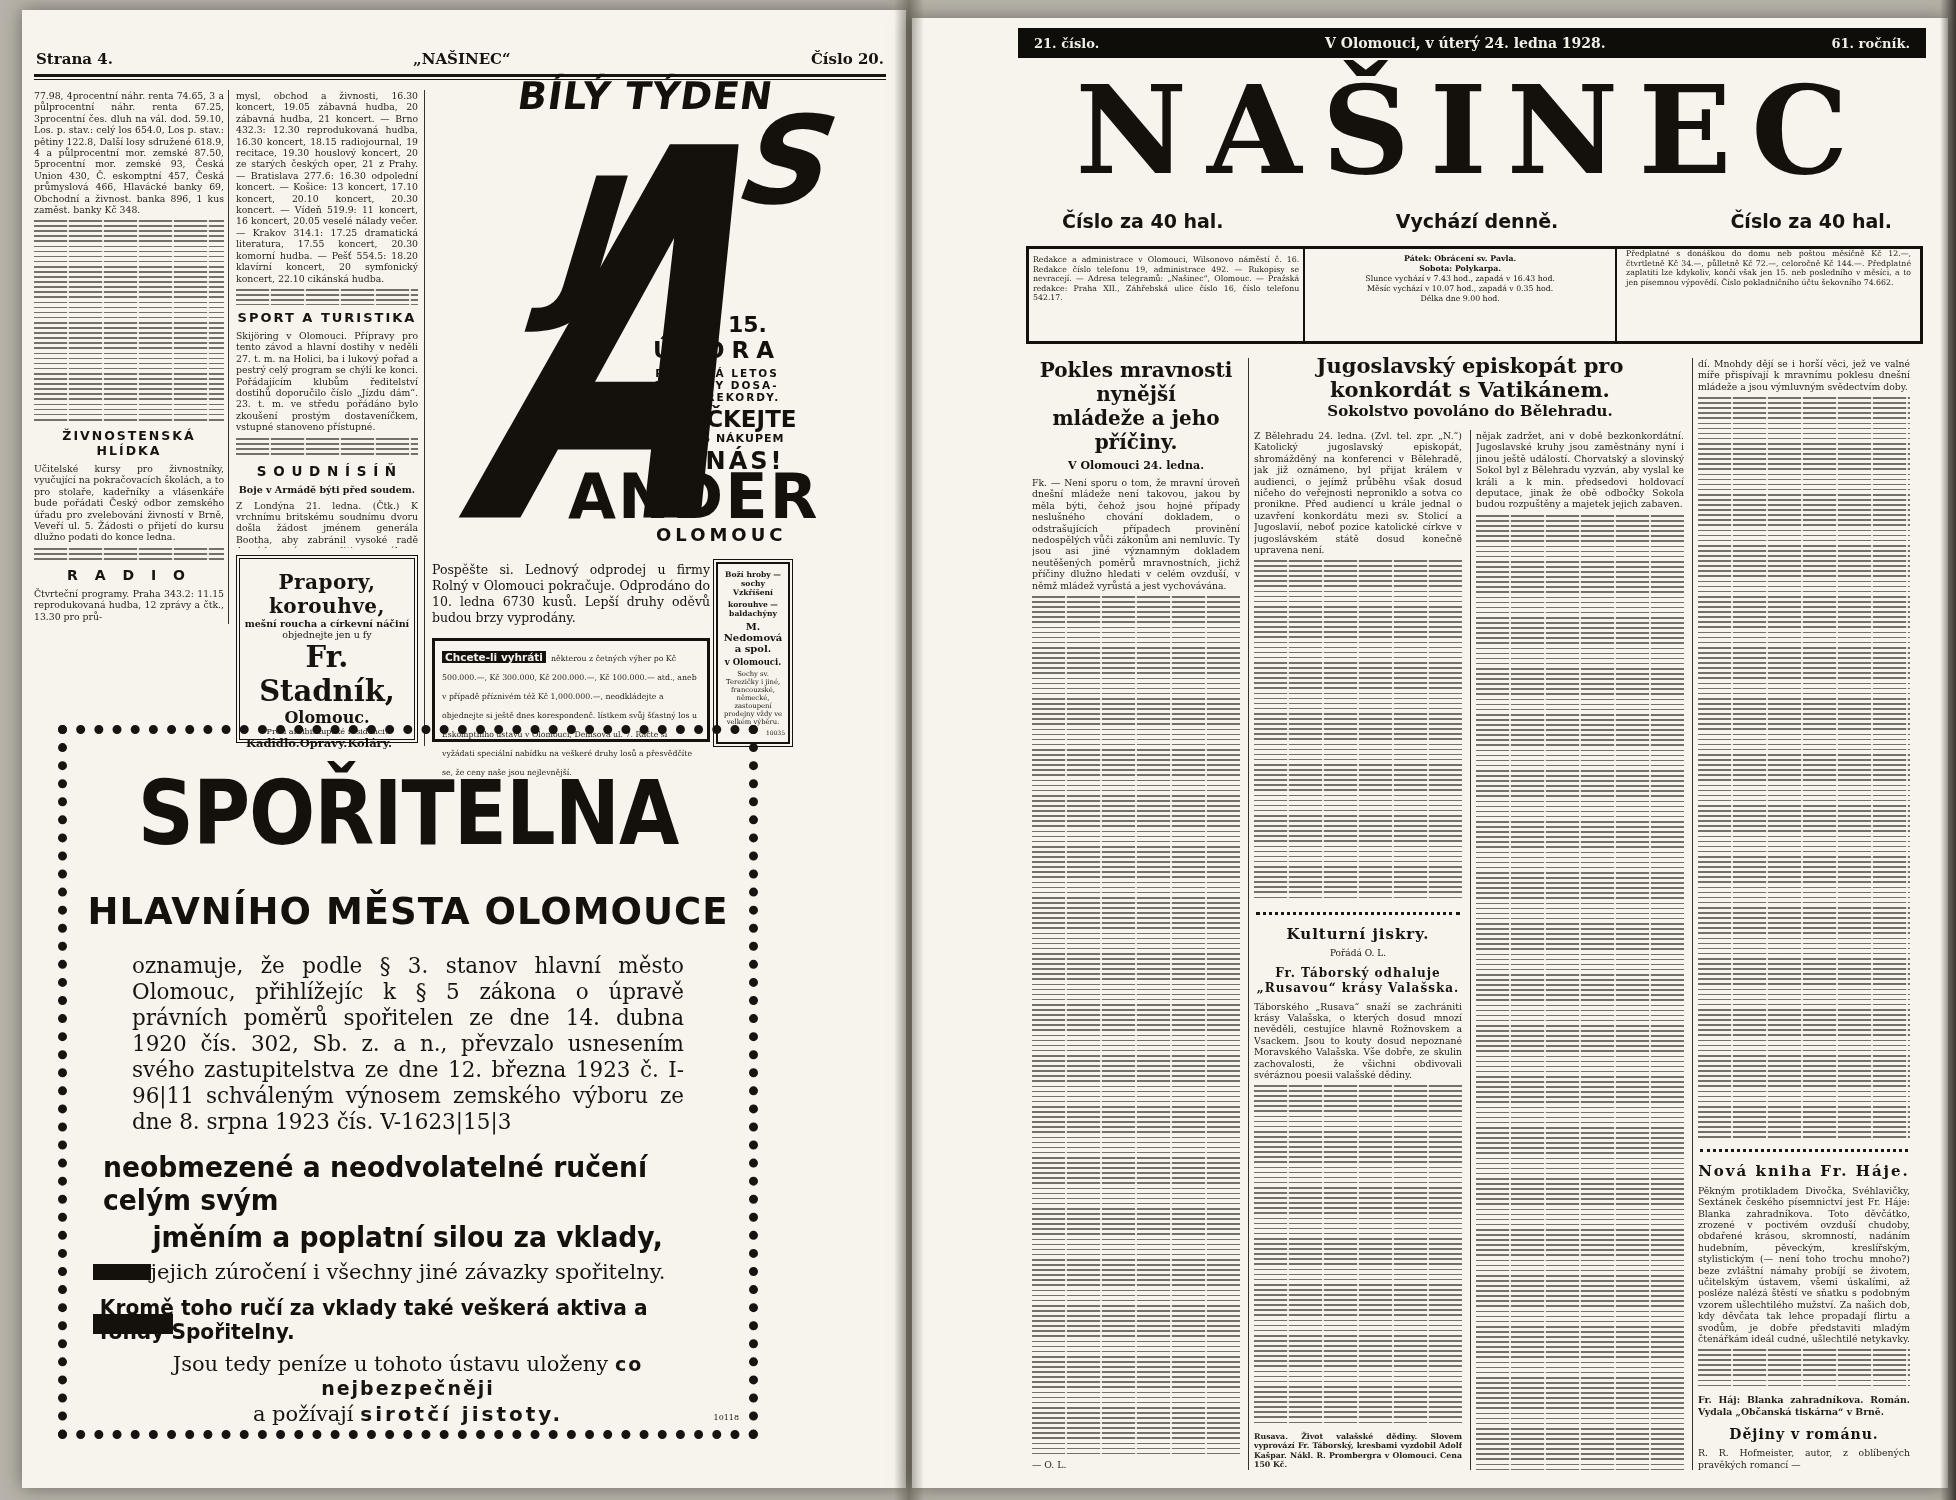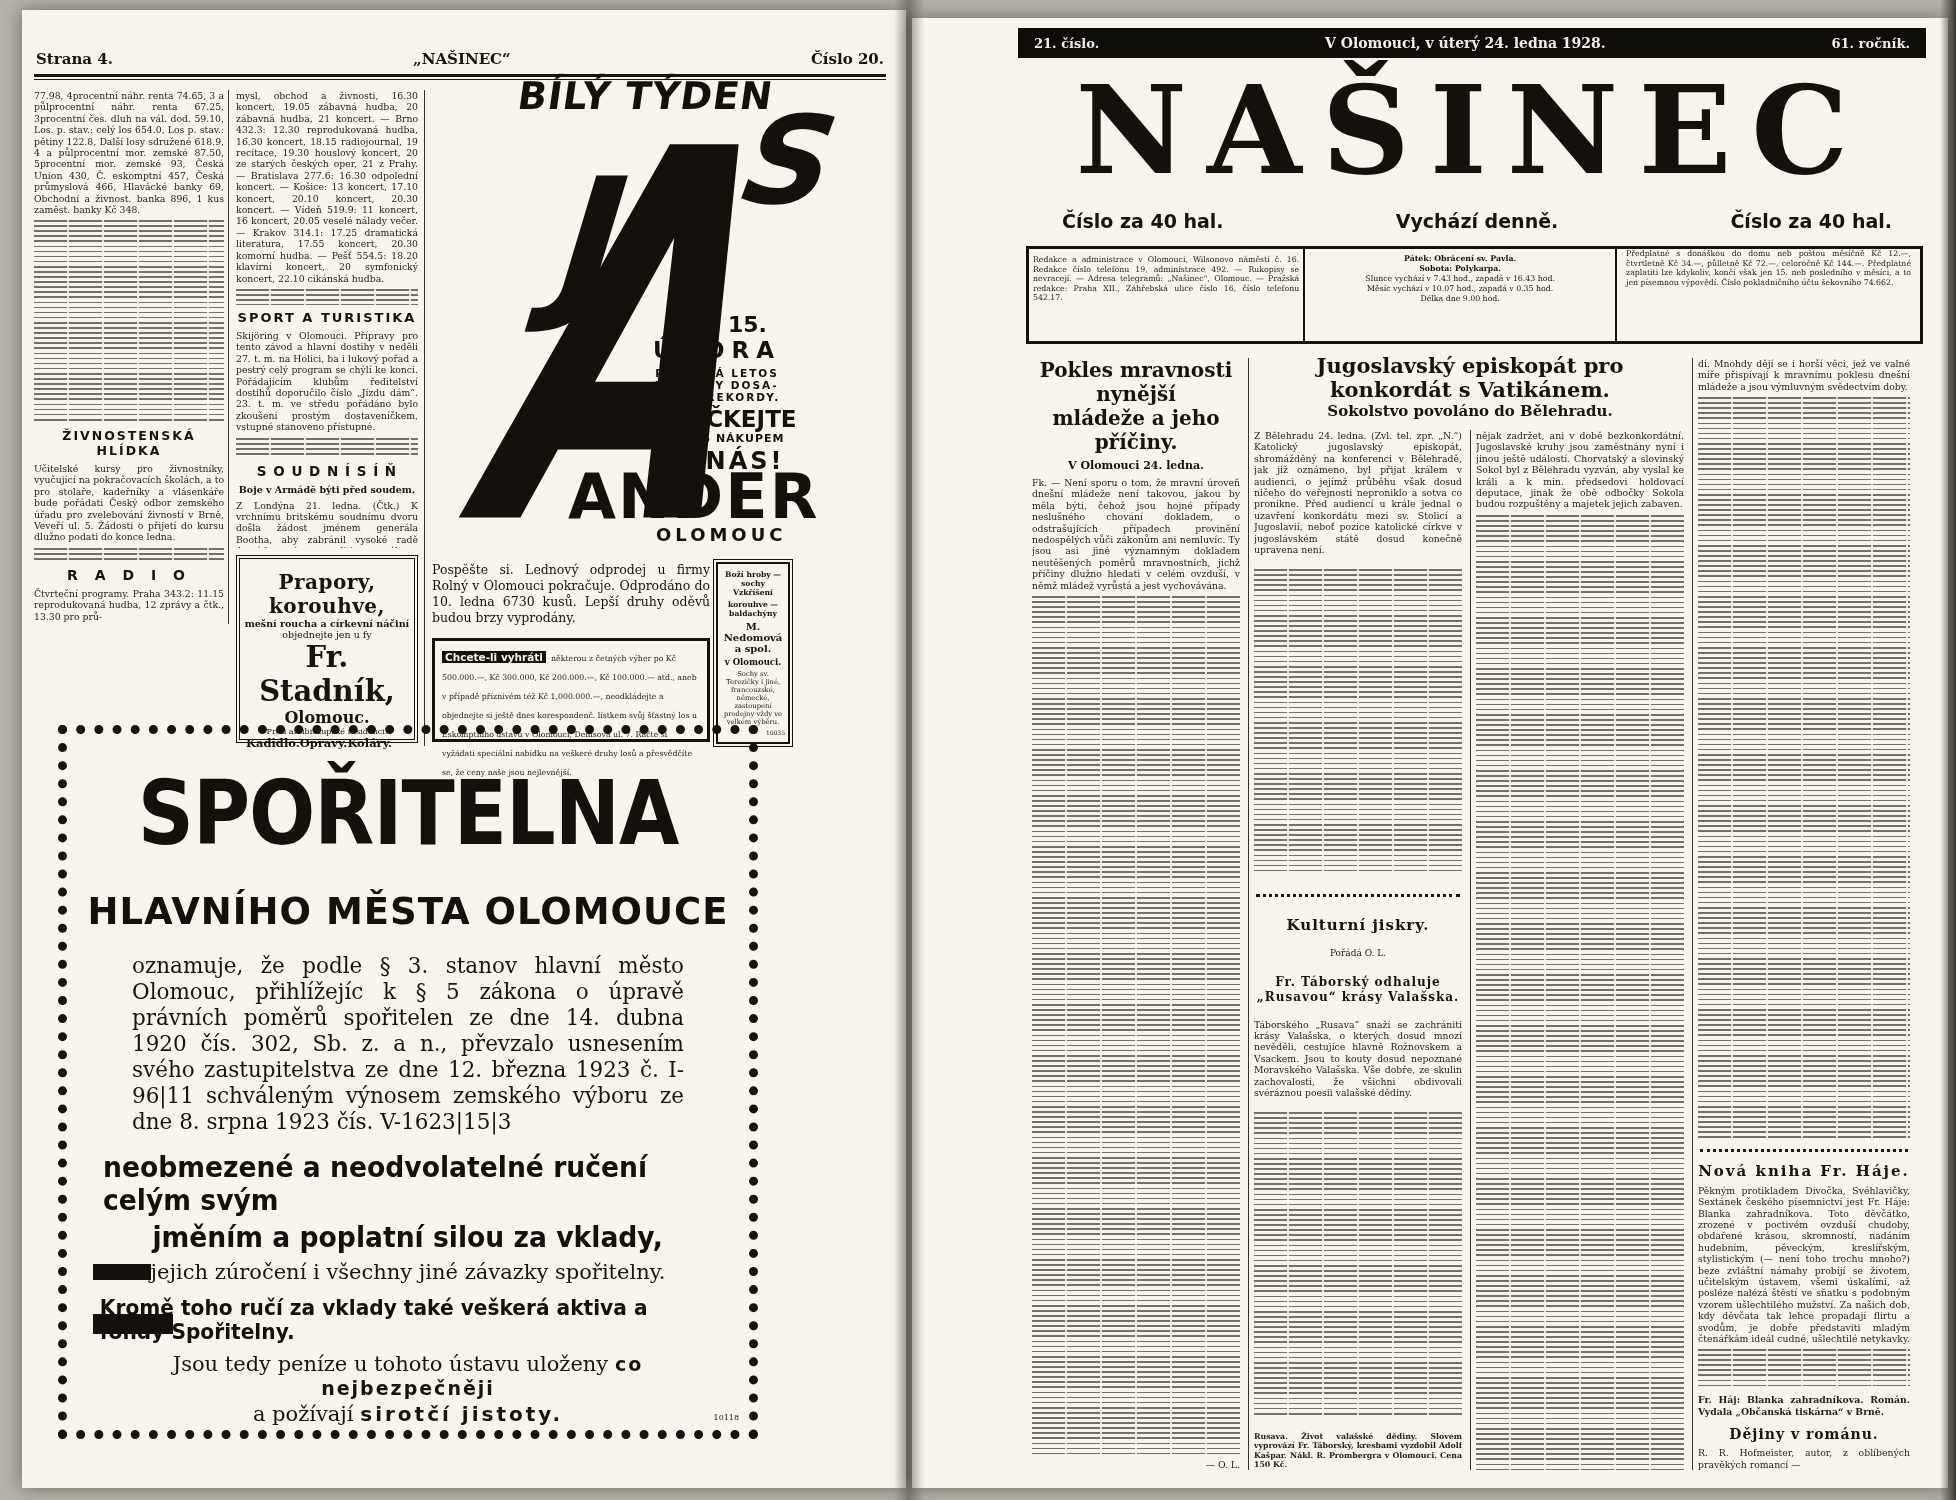--- a/index.html
+++ b/index.html
@@ -180,24 +180,24 @@
     <div class="vr" style="left:780px;top:340px;height:1112px"></div>
 
     <div class="col" style="left:120px;top:340px;width:208px;height:1112px;gap:5px">
       <div class="hserif" style="font-size:20px;line-height:24px">
         <div>Pokles mravnosti nynější</div>
         <div>mládeže a jeho příčiny.</div>
       </div>
       <div class="hserif" style="font-size:11px">V Olomouci 24. ledna.</div>
       <div class="t">Fk. — Není sporu o tom, že mravní úroveň dnešní mládeže není takovou, jakou by měla býti, čehož jsou hojné případy neslušného chování dokladem, o odstrašujících případech provinění nedospělých vůči zákonům ani nemluvíc. Ty jsou asi jiné významným dokladem neutěšených poměrů mravnostních, jichž příčiny dlužno hledati v celém ovzduší, v němž mládež vyrůstá a jest vychovávána.</div>
       <div class="fx grow" style="min-height:500px"></div>
-      <div class="t" style="text-align:right">— O. L.</div>
-    </div>
-
-    <div class="col" style="left:342px;top:412px;width:208px;height:1040px;gap:14px">
+      <div class="t" style="text-align:left">— O. L.</div>
+    </div>
+
+    <div class="col" style="left:342px;top:412px;width:208px;height:1040px;gap:5px">
       <div class="t">Z Bělehradu 24. ledna. (Zvl. tel. zpr. „N.“) Katolický jugoslavský episkopát, shromážděný na konferenci v Bělehradě, jak již oznámeno, byl přijat králem v audienci, o jejímž průběhu však dosud ničeho do veřejnosti neproniklo a sotva co pronikne. Před audiencí u krále jednal o uzavření konkordátu mezi sv. Stolicí a Jugoslavií, neboť pozice katolické církve v jugoslávském státě dosud konečně upravena není.</div>
       <div class="fx grow" style="min-height:280px"></div>
       <div class="dotrule"></div>
       <div class="hserif" style="font-size:15px;letter-spacing:1px">Kulturní jiskry.</div>
       <div class="c ser" style="font-size:9px">Pořádá O. L.</div>
       <div class="hserif" style="font-size:12px;line-height:15px;letter-spacing:1px;margin-top:3px">Fr. Táborský odhaluje „Rusavou“ krásy Valašska.</div>
       <div class="t">Táborského „Rusava“ snaží se zachrániti krásy Valašska, o kterých dosud mnozí nevěděli, cestujíce hlavně Rožnovskem a Vsackem. Jsou to kouty dosud nepoznané Moravského Valašska. Vše dobře, ze skulin zachovalosti, že všichni obdivovali svéráznou poesii valašské dědiny.</div>
       <div class="fx grow" style="min-height:90px"></div>
       <div class="t8 b">Rusava. Život valašské dědiny. Slovem vyprovází Fr. Táborský, kresbami vyzdobil Adolf Kašpar. Nákl. R. Prombergra v Olomouci. Cena 150 Kč.</div>
     </div>

